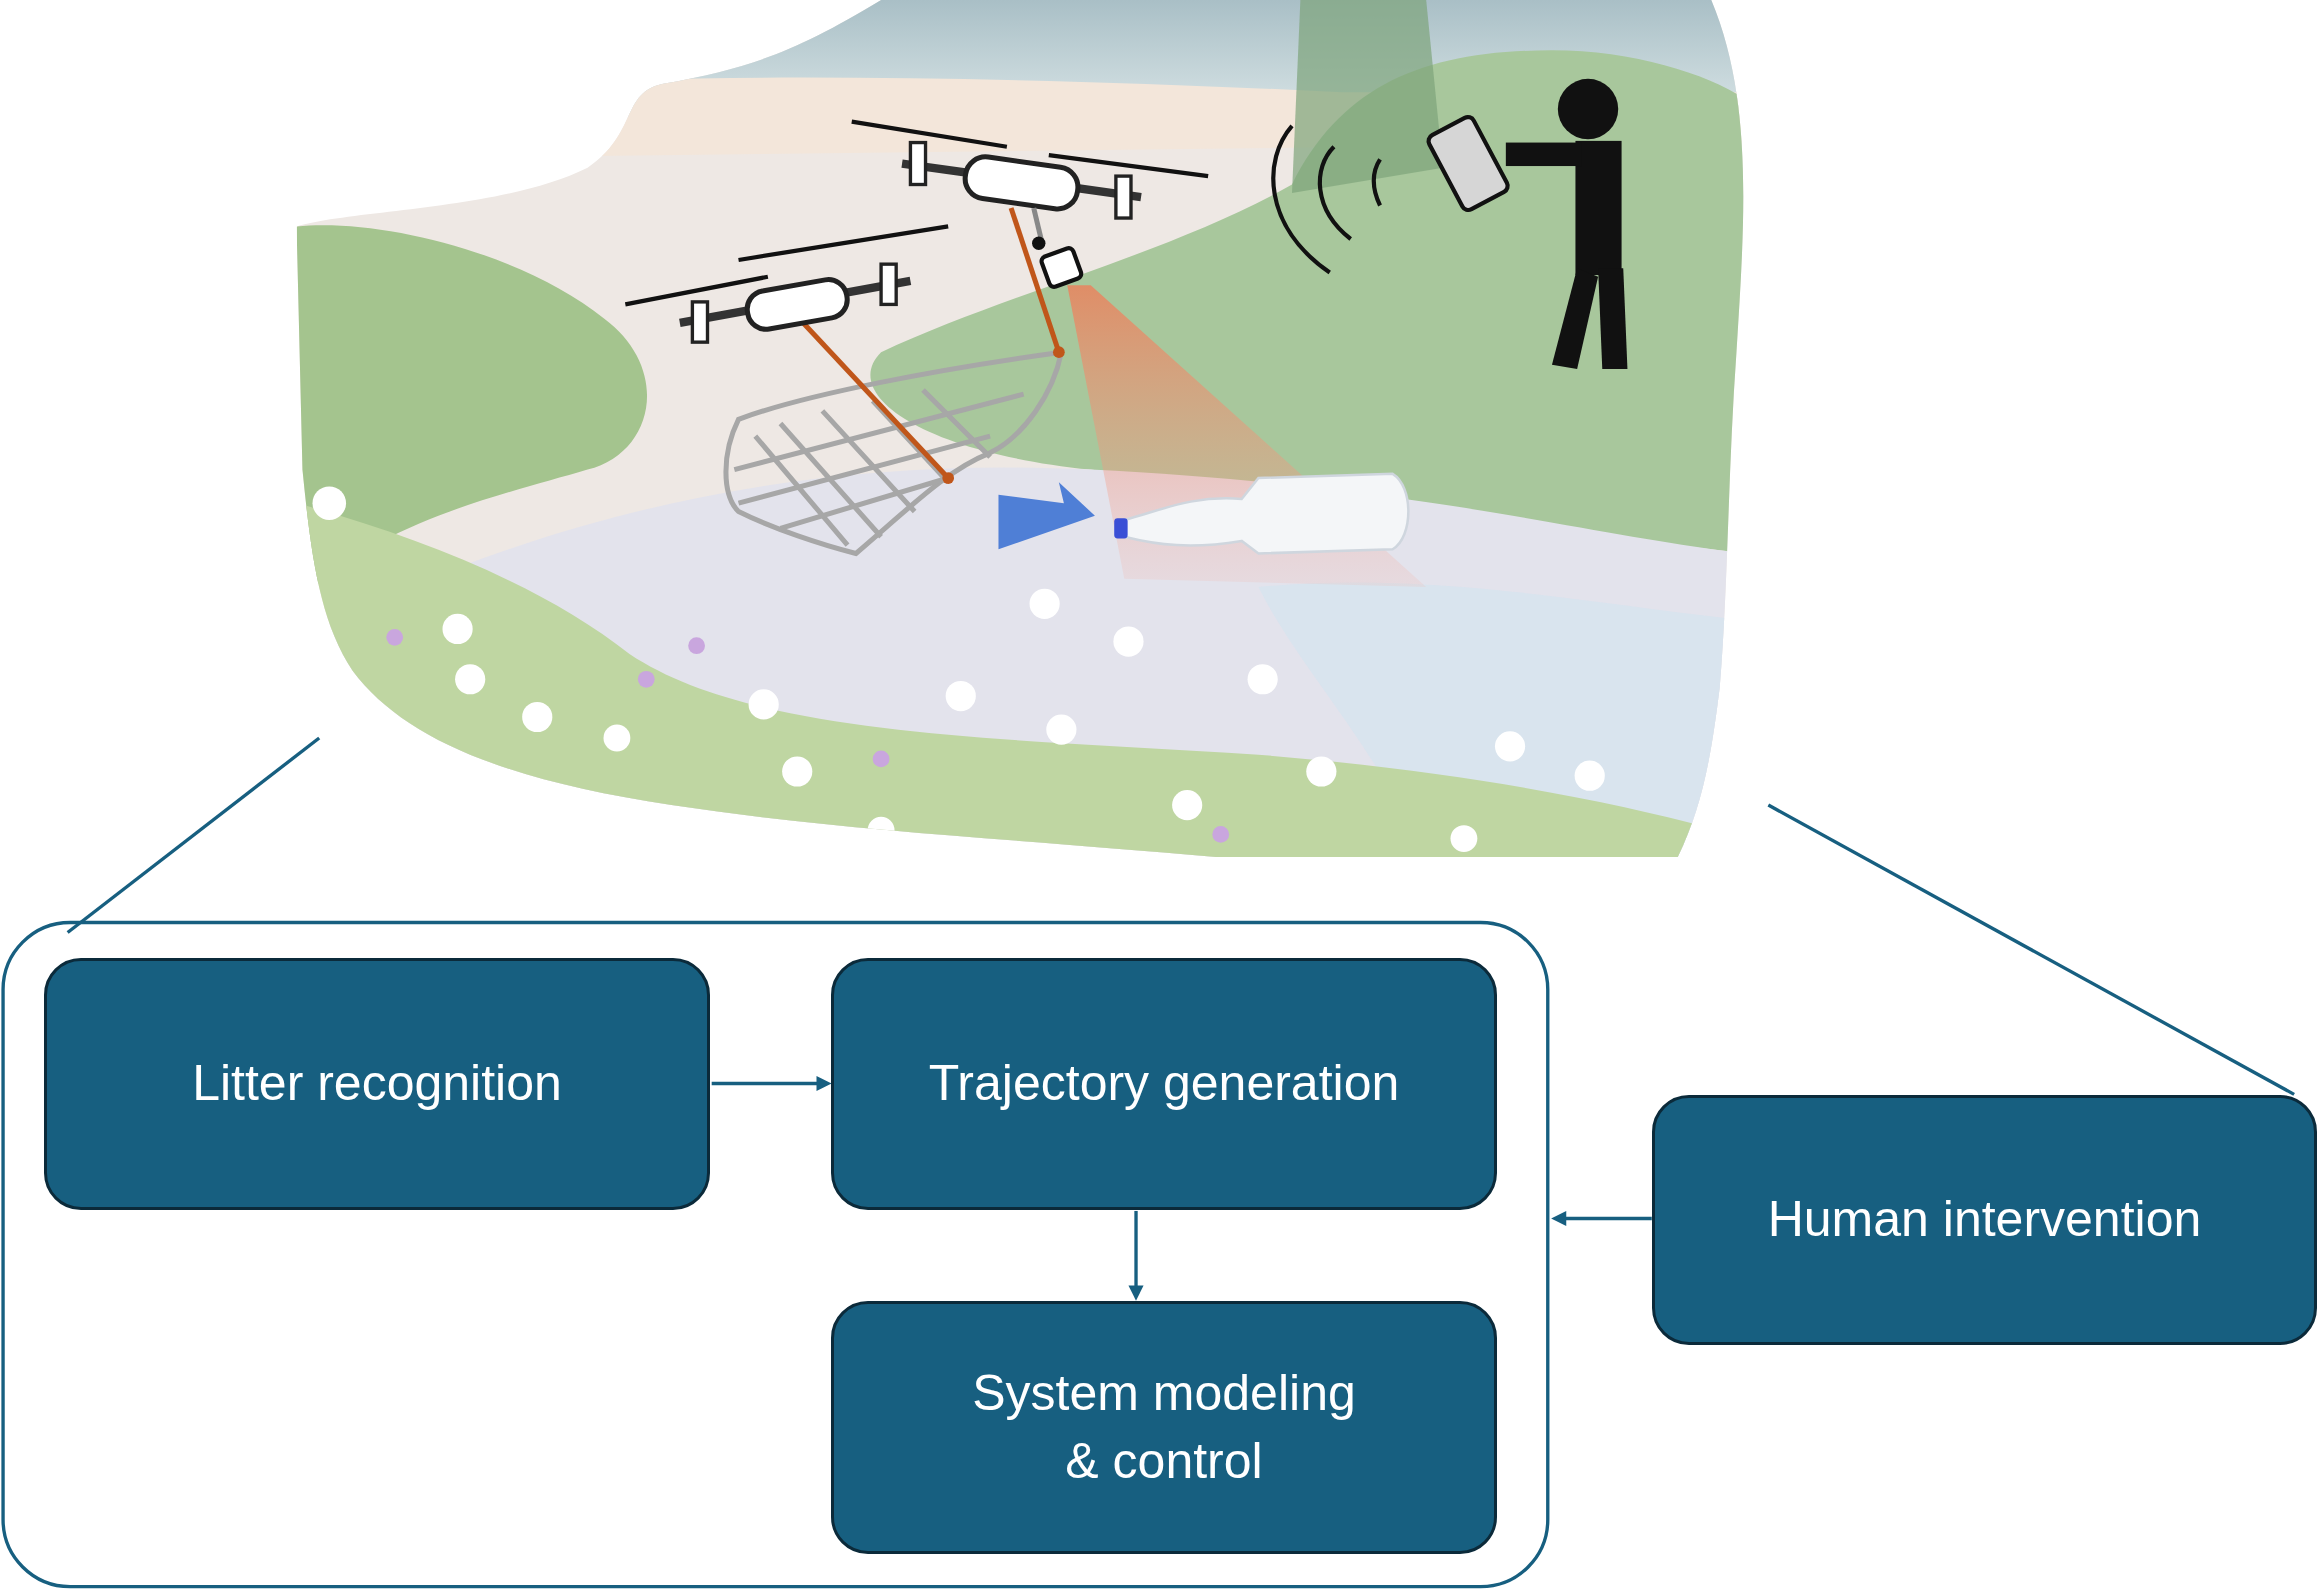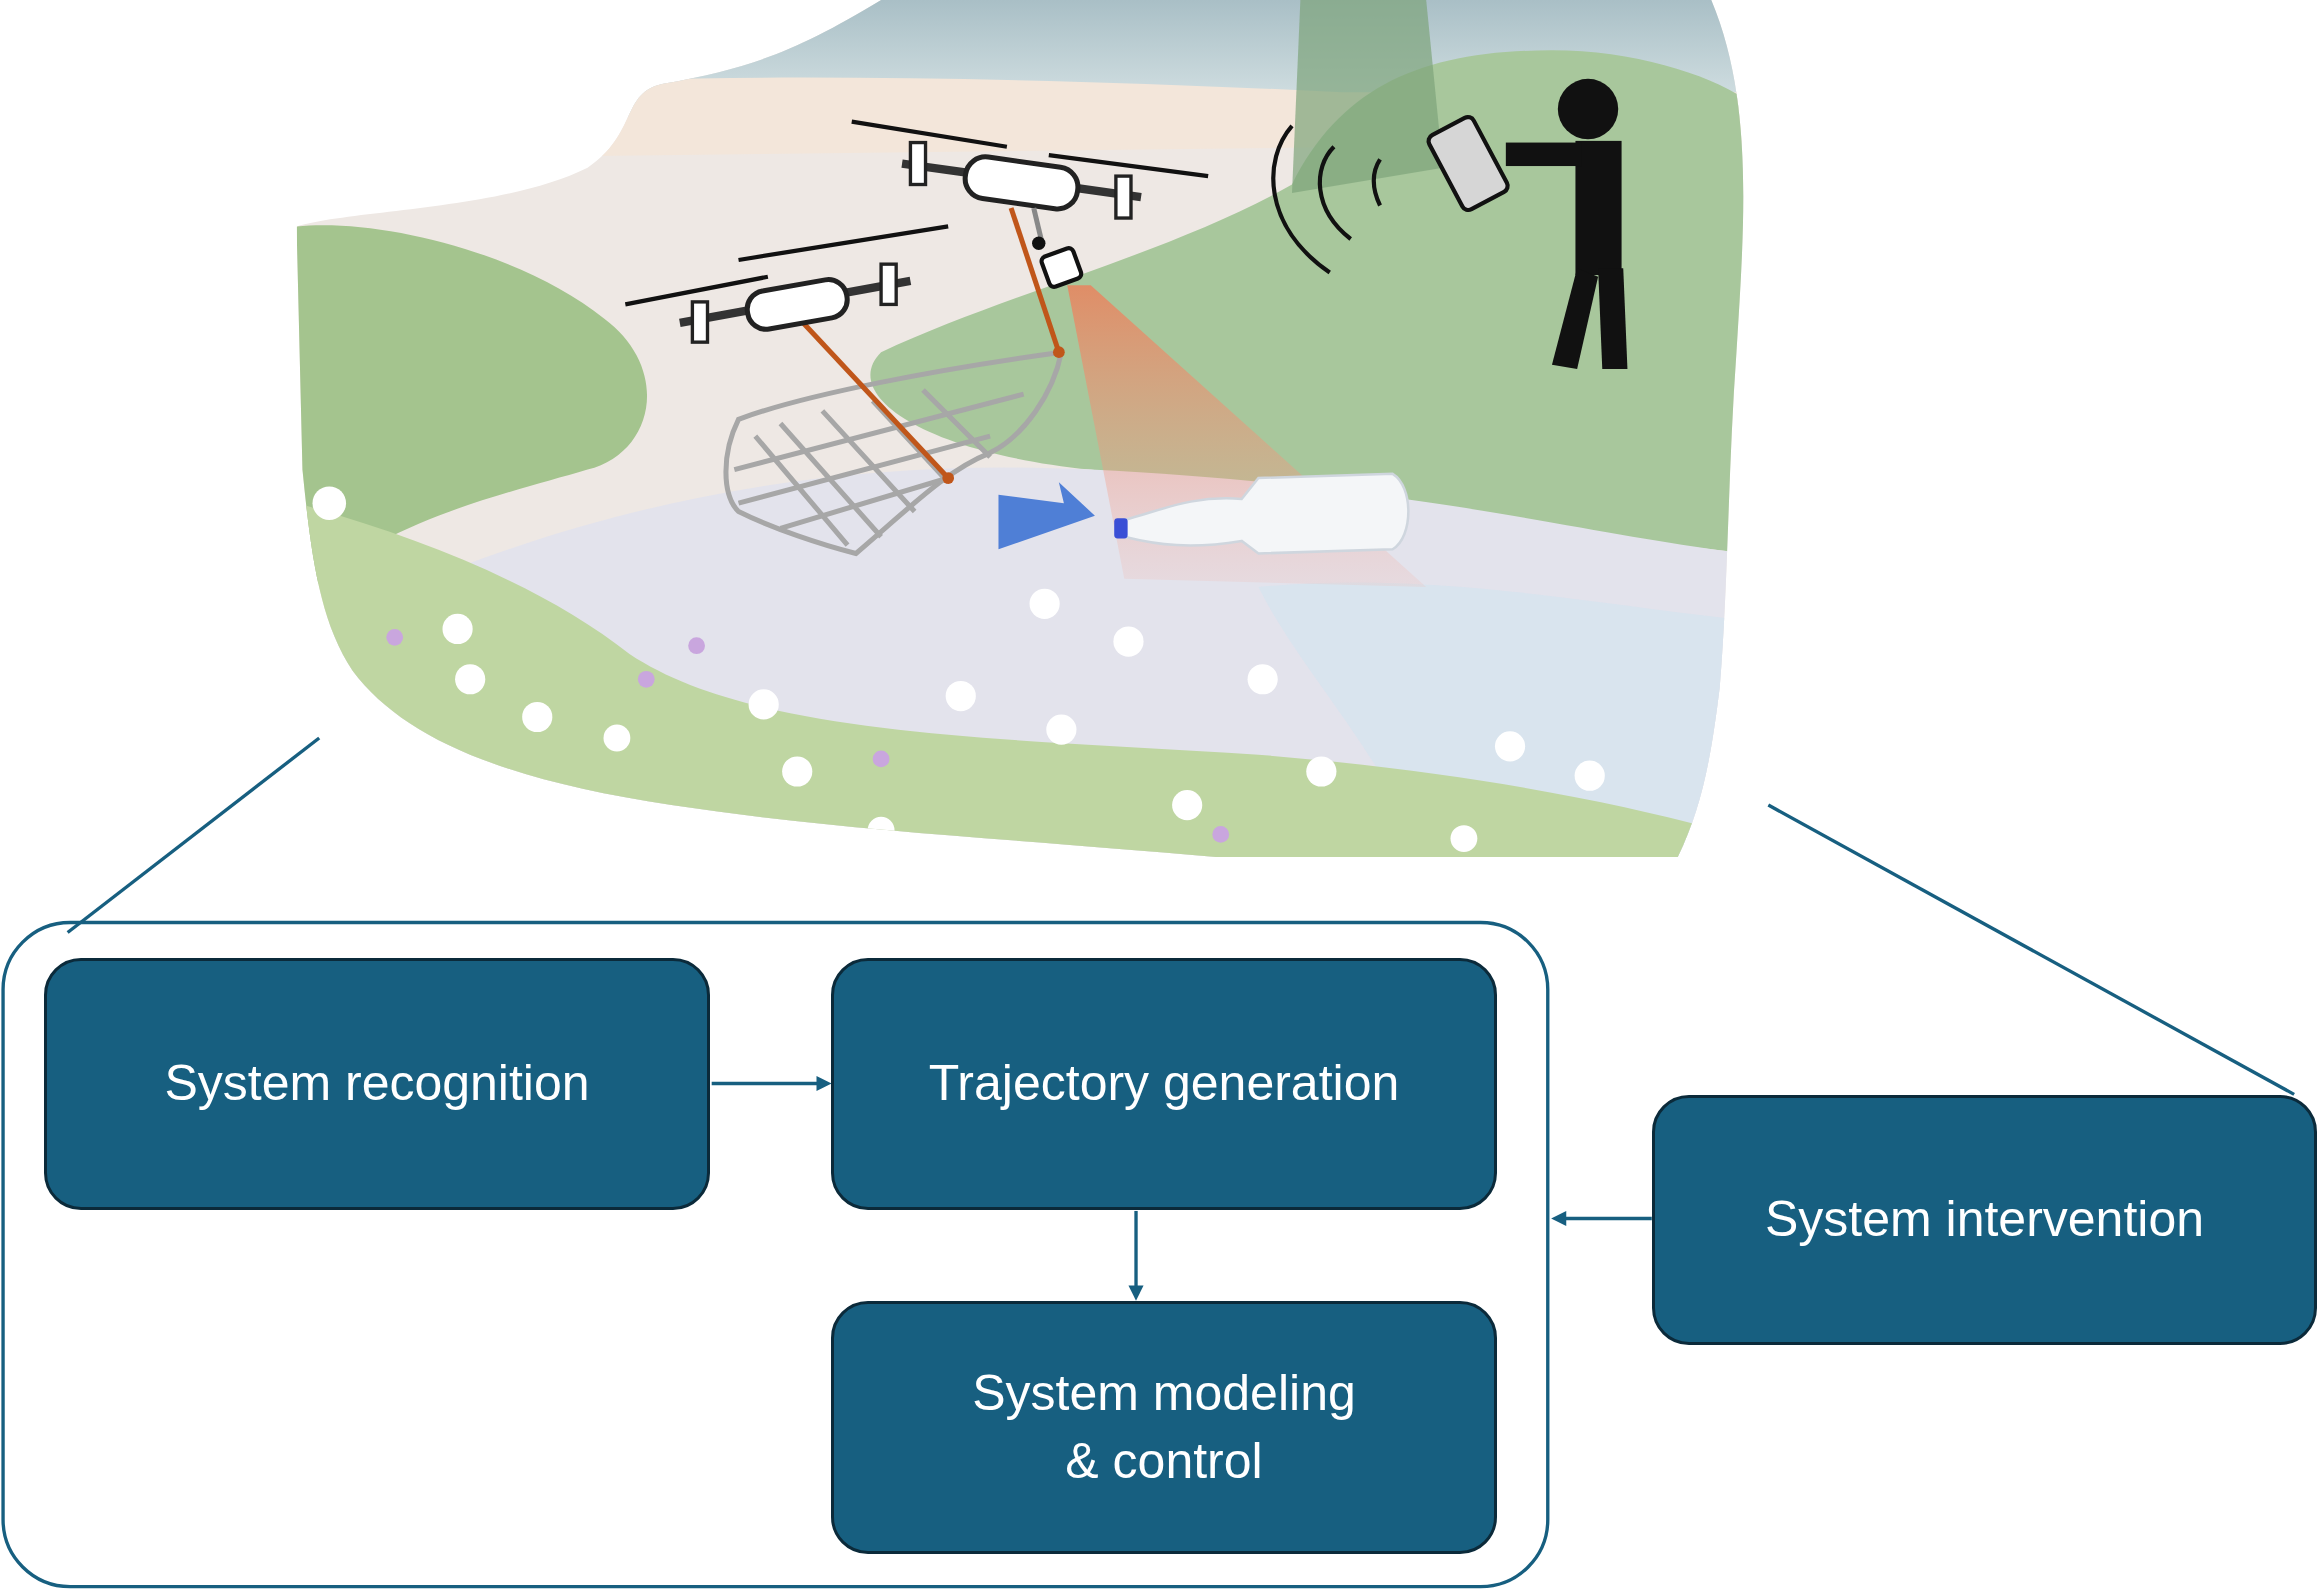--- a/index.html
+++ b/index.html
@@ -138,24 +138,24 @@
     <line x1="1354" y1="1444" x2="1354" y2="1538" stroke="#175f80" stroke-width="4"></line>
     <path d="M1354,1551 L1345,1533 L1363,1533 Z" fill="#175f80"></path>
   </g>
   <g>
     <line x1="1969" y1="1453" x2="1862" y2="1453" stroke="#175f80" stroke-width="4"></line>
     <path d="M1849,1453 L1867,1444 L1867,1462 Z" fill="#175f80"></path>
   </g>
 </svg>
 
 <div class="node" style="left:44px; top:958px; width:666px; height:252px;">
-  <span>System recognition</span>
+  <span>Litter recognition</span>
 </div>
 <div class="node" style="left:831px; top:958px; width:666px; height:252px;text-align:right;">
   <span>Trajectory generation</span>
 </div>
 <div class="node" style="left:831px; top:1301px; width:666px; height:253px; padding:10px 117px;">
   <span>System modeling &amp; control</span>
 </div>
 <div class="node" style="left:1652px; top:1095px; width:665px; height:250px;">
-  <span>System intervention</span>
+  <span>Human intervention</span>
 </div>
 
 
 </body></html>

